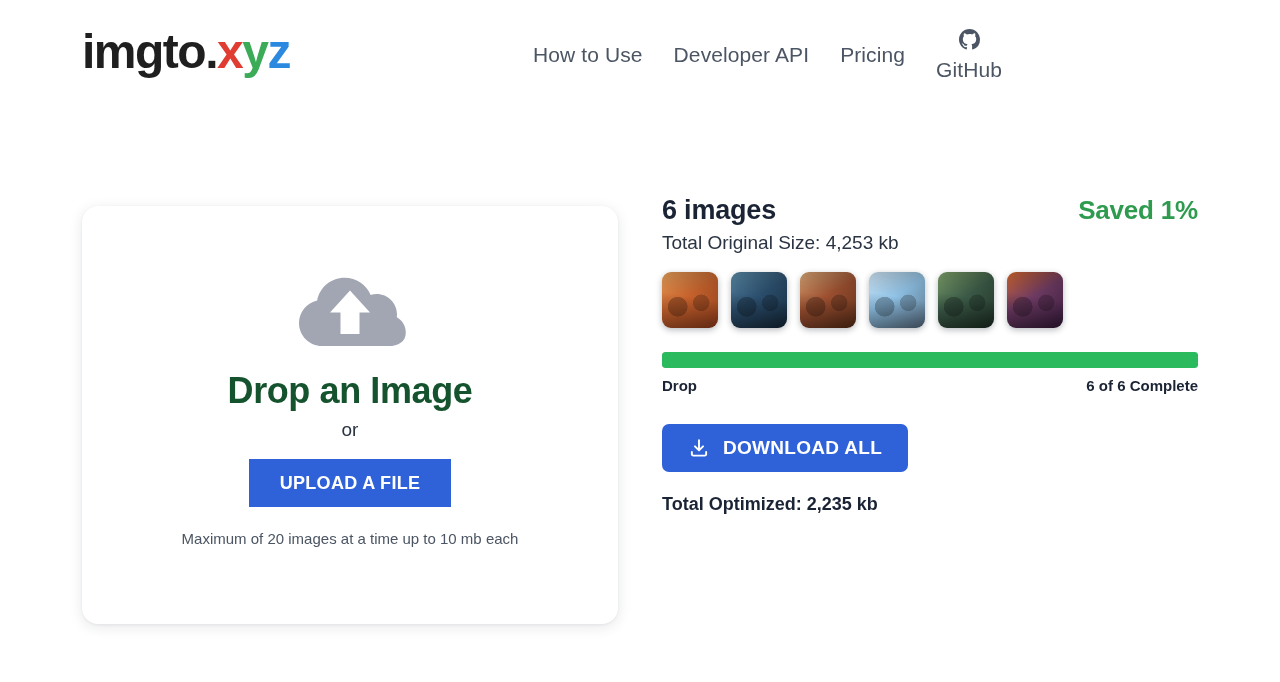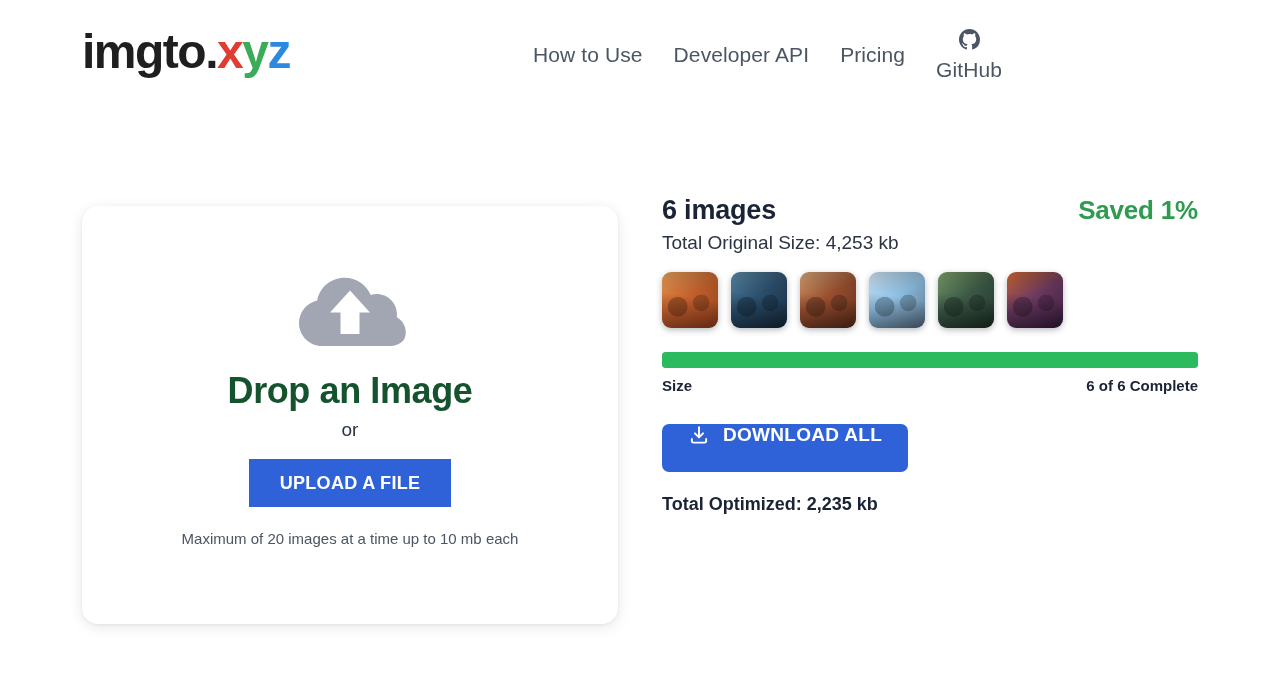--- a/index.html
+++ b/index.html
@@ -103,21 +103,21 @@
 
   .progress-labels {
     margin-top: 9px; display: flex; justify-content: space-between;
     font-size: 15px; font-weight: 700; color: #1b2435;
   }
 
   .download-btn {
     margin-top: 30px;
     background: #2f62d8; color: #fff; border: none; border-radius: 7px;
     height: 48px; padding: 0 26px;
-    display: inline-flex; gap: 13px;
+    display: inline-flex; align-items: center; gap: 13px;
     font-family: "Liberation Sans", sans-serif;
     font-size: 19px; font-weight: 700; letter-spacing: .3px; cursor: pointer;
   }
   .dl-icon { width: 22px; height: 22px; display: block; }
 
   .total-opt { margin-top: 22px; font-size: 18px; font-weight: 700; color: #1b2435; }
 </style>
 </head>
 <body>
 
@@ -187,21 +187,21 @@
         <div class="thumb" title="thumbnail-4" style="background-image: linear-gradient(150deg, rgb(207, 228, 243) 0%, rgb(143, 194, 230) 45%, rgb(74, 90, 107) 100%);"></div>
         <div class="thumb" title="thumbnail-5" style="background-image: linear-gradient(150deg, rgb(127, 163, 106) 0%, rgb(60, 91, 72) 45%, rgb(22, 36, 28) 100%);"></div>
         <div class="thumb" title="thumbnail-6" style="background-image: linear-gradient(150deg, rgb(212, 104, 47) 0%, rgb(109, 58, 99) 45%, rgb(42, 20, 48) 100%);"></div>
       </div>
 
       <div class="progress-track">
         <div class="progress-fill" style="width: 100%;"></div>
       </div>
 
       <div class="progress-labels">
-        <span>Size</span>
+        <span>Drop</span>
         <span>6 of 6 Complete</span>
       </div>
 
       <button class="download-btn">
         <svg class="dl-icon" viewBox="0 0 24 24">
           <path fill="none" stroke="#ffffff" stroke-width="2.1" stroke-linecap="round" stroke-linejoin="round" d="M12 3.5v10.5M7.6 10.2 12 14.6l4.4-4.4M4.2 16.4v2.3a1.6 1.6 0 0 0 1.6 1.6h12.4a1.6 1.6 0 0 0 1.6-1.6v-2.3"></path>
         </svg>
         <span>DOWNLOAD ALL</span>
       </button>
 

